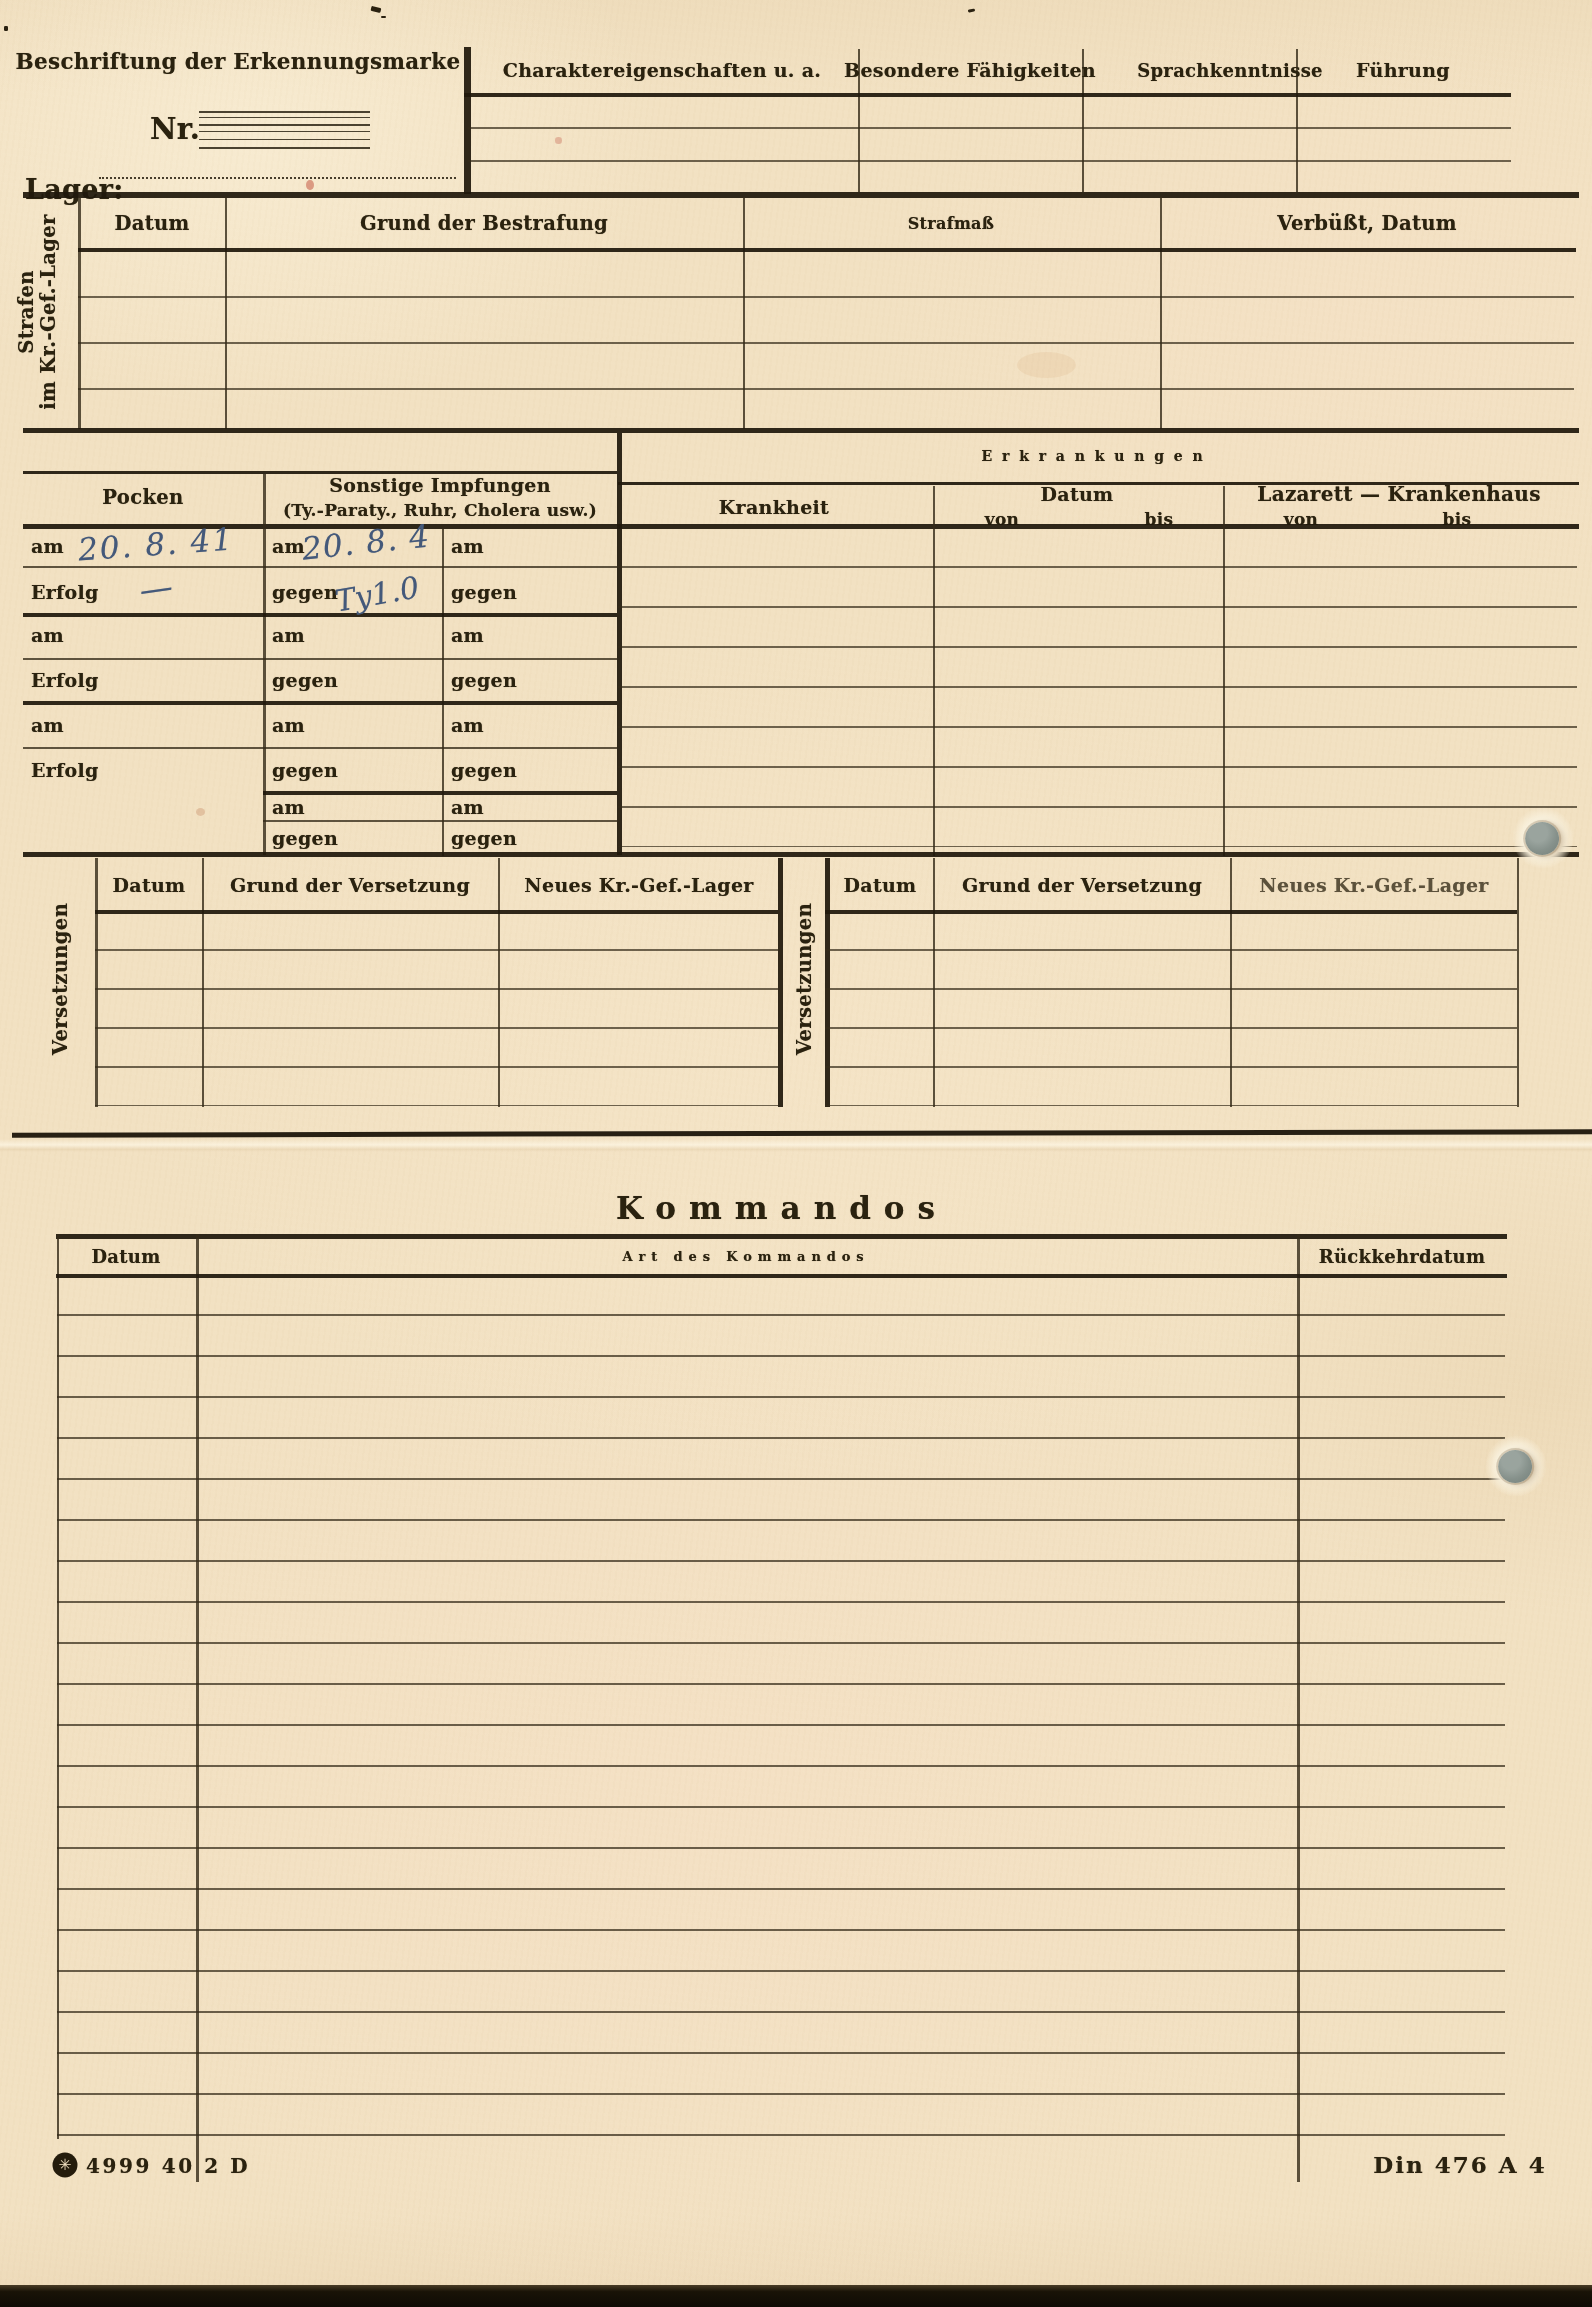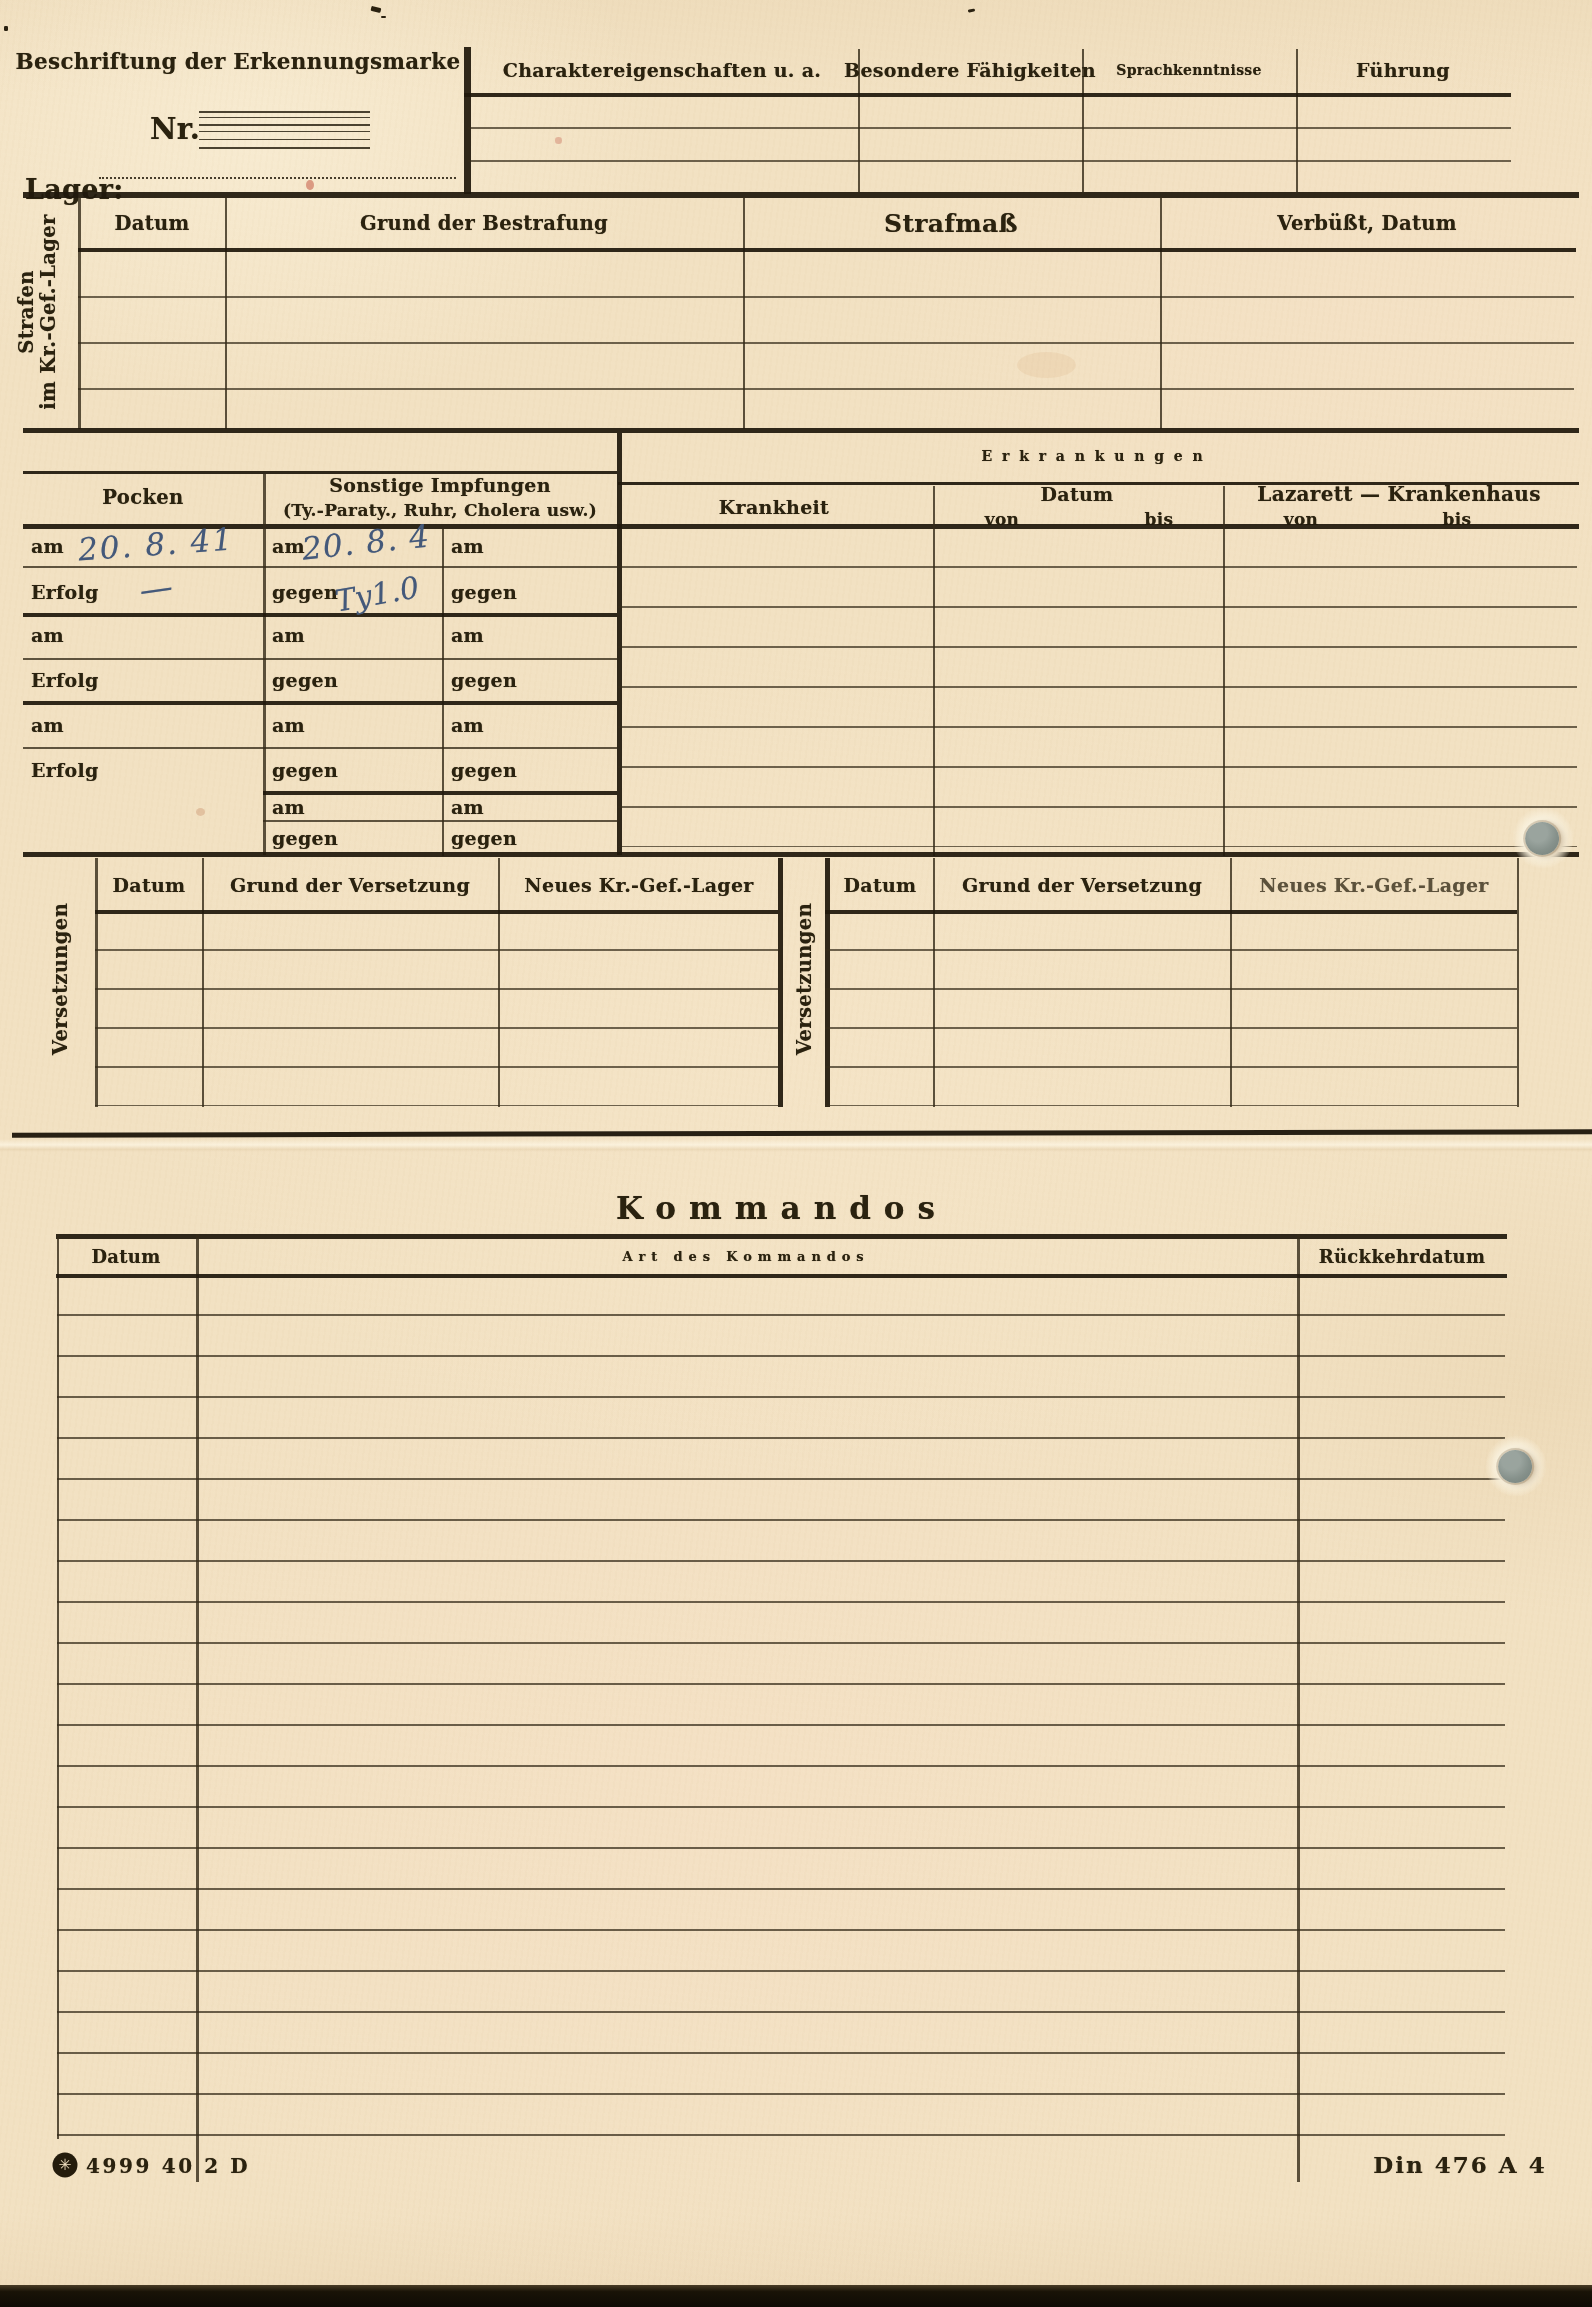--- a/index.html
+++ b/index.html
@@ -79,37 +79,37 @@
   </div>
   <div class="lbl fr" style="left:25px;top:189px;font-size:27px">Lager:</div>
   <div class="dotted" style="left:99px;top:177px;width:357px"></div>
 
   <div class="vlh" style="left:464px;top:47px;height:147px;width:6.5px"></div>
   <div class="vl" style="left:858px;top:49px;height:143px"></div>
   <div class="vl" style="left:1082px;top:49px;height:143px"></div>
   <div class="vl" style="left:1296px;top:49px;height:143px"></div>
   <div class="ctr fr" style="left:662px;top:70px;font-size:19px">Charaktereigenschaften u. a.</div>
   <div class="ctr fr" style="left:970px;top:70px;font-size:19px">Besondere Fähigkeiten</div>
-  <div class="ctr fr" style="left:1189px;top:70px;font-size:14px">Sprachkenntnisse</div>
+  <div class="ctr fr" style="left:1230px;top:70px;font-size:18px">Sprachkenntnisse</div>
   <div class="ctr fr" style="left:1403px;top:70px;font-size:19px">Führung</div>
   <div class="hlh" style="left:464px;top:93px;width:1047px;height:3.9px"></div>
   <div class="rows r49" style="left:468px;top:96px;width:1043px;height:94px"></div>
 
   <div class="hlh" style="left:23px;top:192px;width:1556px;height:5.9px"></div>
   <div class="ctr fr rot" style="position:absolute;left:38px;top:312px;font-size:19.6px;line-height:22px;text-align:center">
     <span>Strafen</span><br>
     <span>im Kr.-Gef.-Lager</span>
   </div>
   <div class="vl" style="left:78px;top:197px;height:232px;width:2.6px"></div>
   <div class="vl" style="left:225px;top:197px;height:232px"></div>
   <div class="vl" style="left:743px;top:197px;height:232px"></div>
   <div class="vl" style="left:1160px;top:197px;height:232px"></div>
   <div class="ctr fr" style="left:152px;top:223px;font-size:19.6px">Datum</div>
   <div class="ctr fr" style="left:484px;top:223px;font-size:19.6px">Grund der Bestrafung</div>
-  <div class="ctr fr" style="left:951px;top:223px;font-size:25px">Strafmaß</div>
+  <div class="ctr fr" style="left:951px;top:223px;font-size:16px">Strafmaß</div>
   <div class="ctr fr" style="left:1367px;top:223px;font-size:19.6px">Verbüßt, Datum</div>
   <div class="hlh" style="left:78px;top:248px;width:1498px;height:3.9px"></div>
   <div class="rows r70" style="left:78px;top:252px;width:1496px;height:177px"></div>
   <div class="hlh" style="left:23px;top:428px;width:1556px;height:5.2px"></div>
 
   <div class="hlh" style="left:23px;top:471px;width:594px;height:3.3px"></div>
   <div class="ctr fr" style="left:143px;top:497px;font-size:19.6px">Pocken</div>
   <div class="ctr fr" style="left:440px;top:485px;font-size:19px">Sonstige Impfungen</div>
   <div class="ctr fr" style="left:440px;top:510px;font-size:17px">(Ty.-Paraty., Ruhr, Cholera usw.)</div>
 

